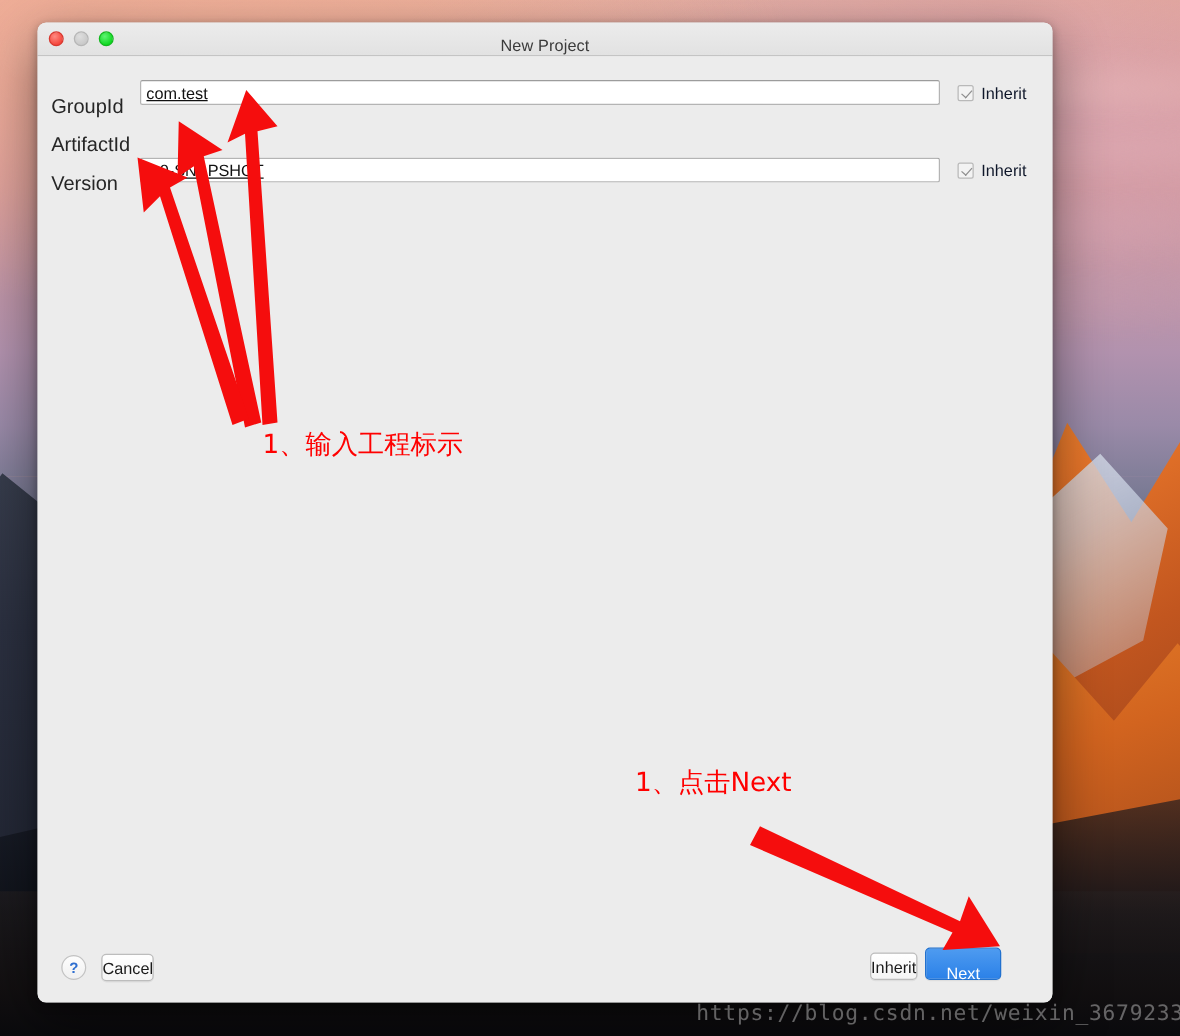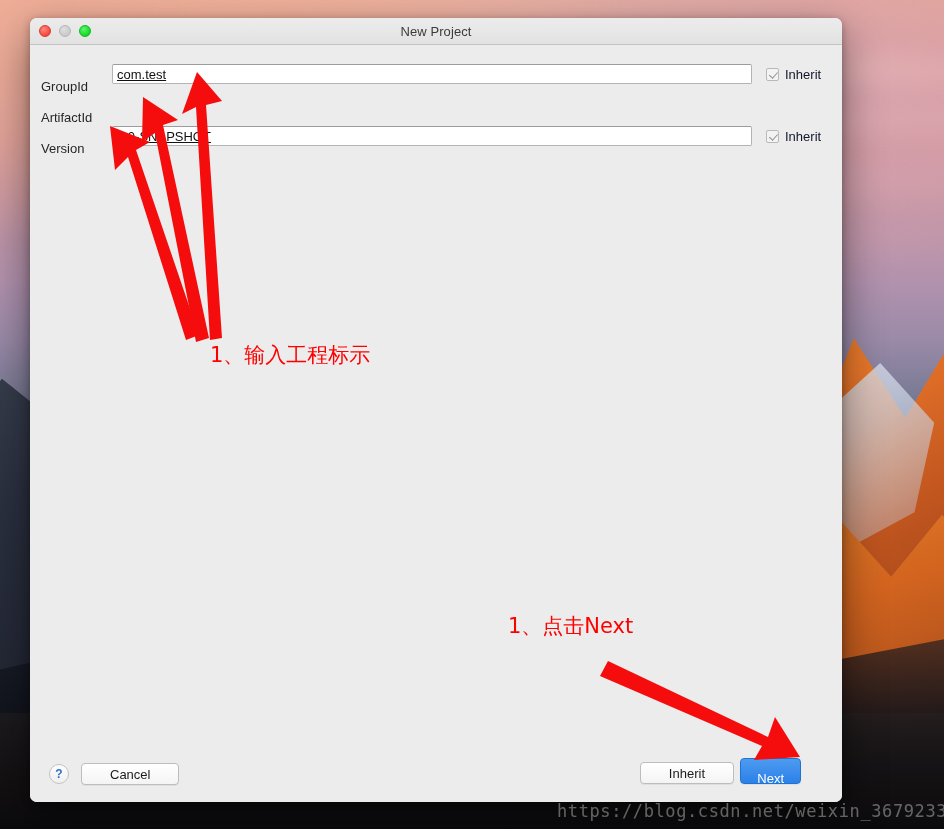--- a/index.html
+++ b/index.html
@@ -145,21 +145,21 @@
     box-shadow: 0 16px 44px rgba(0,0,0,0.48), 0 2px 8px rgba(0,0,0,0.30);
     overflow: hidden;
   }
 
   .titlebar {
     position: relative;
     height: 26px;
     background: linear-gradient(to bottom, #ececec 0%, #e2e2e2 100%);
     border-bottom: 1px solid #c4c4c4;
     display: flex;
-    align-items: center;
+    align-items: flex-end;
   }
   .traffic {
     position: absolute;
     left: 9px;
     top: 7px;
     display: flex;
     gap: 8px;
   }
   .light {
     width: 12px; height: 12px;
@@ -199,21 +199,21 @@
     align-items: center;
   }
   .form-row.r1 { top: 18px; }
   .form-row.r2 { top: 49px; }
   .form-row.r3 { top: 80px; }
 
   .field-label {
     width: 82px;
     padding-left: 11px;
     box-sizing: border-box;
-    font-size: 13px;
+    font-size: 16px;
     color: #262626;
     user-select: none;
     margin-top: 24px;
   }
   .text-input {
     width: 640px;
     height: 20px;
     box-sizing: border-box;
     padding: 0 4px;
     font-family: "Liberation Sans", sans-serif;
@@ -279,21 +279,21 @@
     font-weight: bold;
     line-height: 18px;
     text-align: center;
     box-sizing: border-box;
     cursor: default;
   }
   .btn {
     font-family: "Liberation Sans", sans-serif;
     font-size: 13px;
     height: 22px;
-    padding: 0 28px;
+    padding: 0 0;
     border-radius: 4px;
     border: 1px solid #bdbdbd;
     background: linear-gradient(to bottom, #ffffff 0%, #f4f4f4 100%);
     color: #1b1b1b;
     box-shadow: 0 1px 0 rgba(0,0,0,0.06);
     cursor: default;
     box-sizing: border-box;
   }
   .btn.cancel {
     position: absolute;

